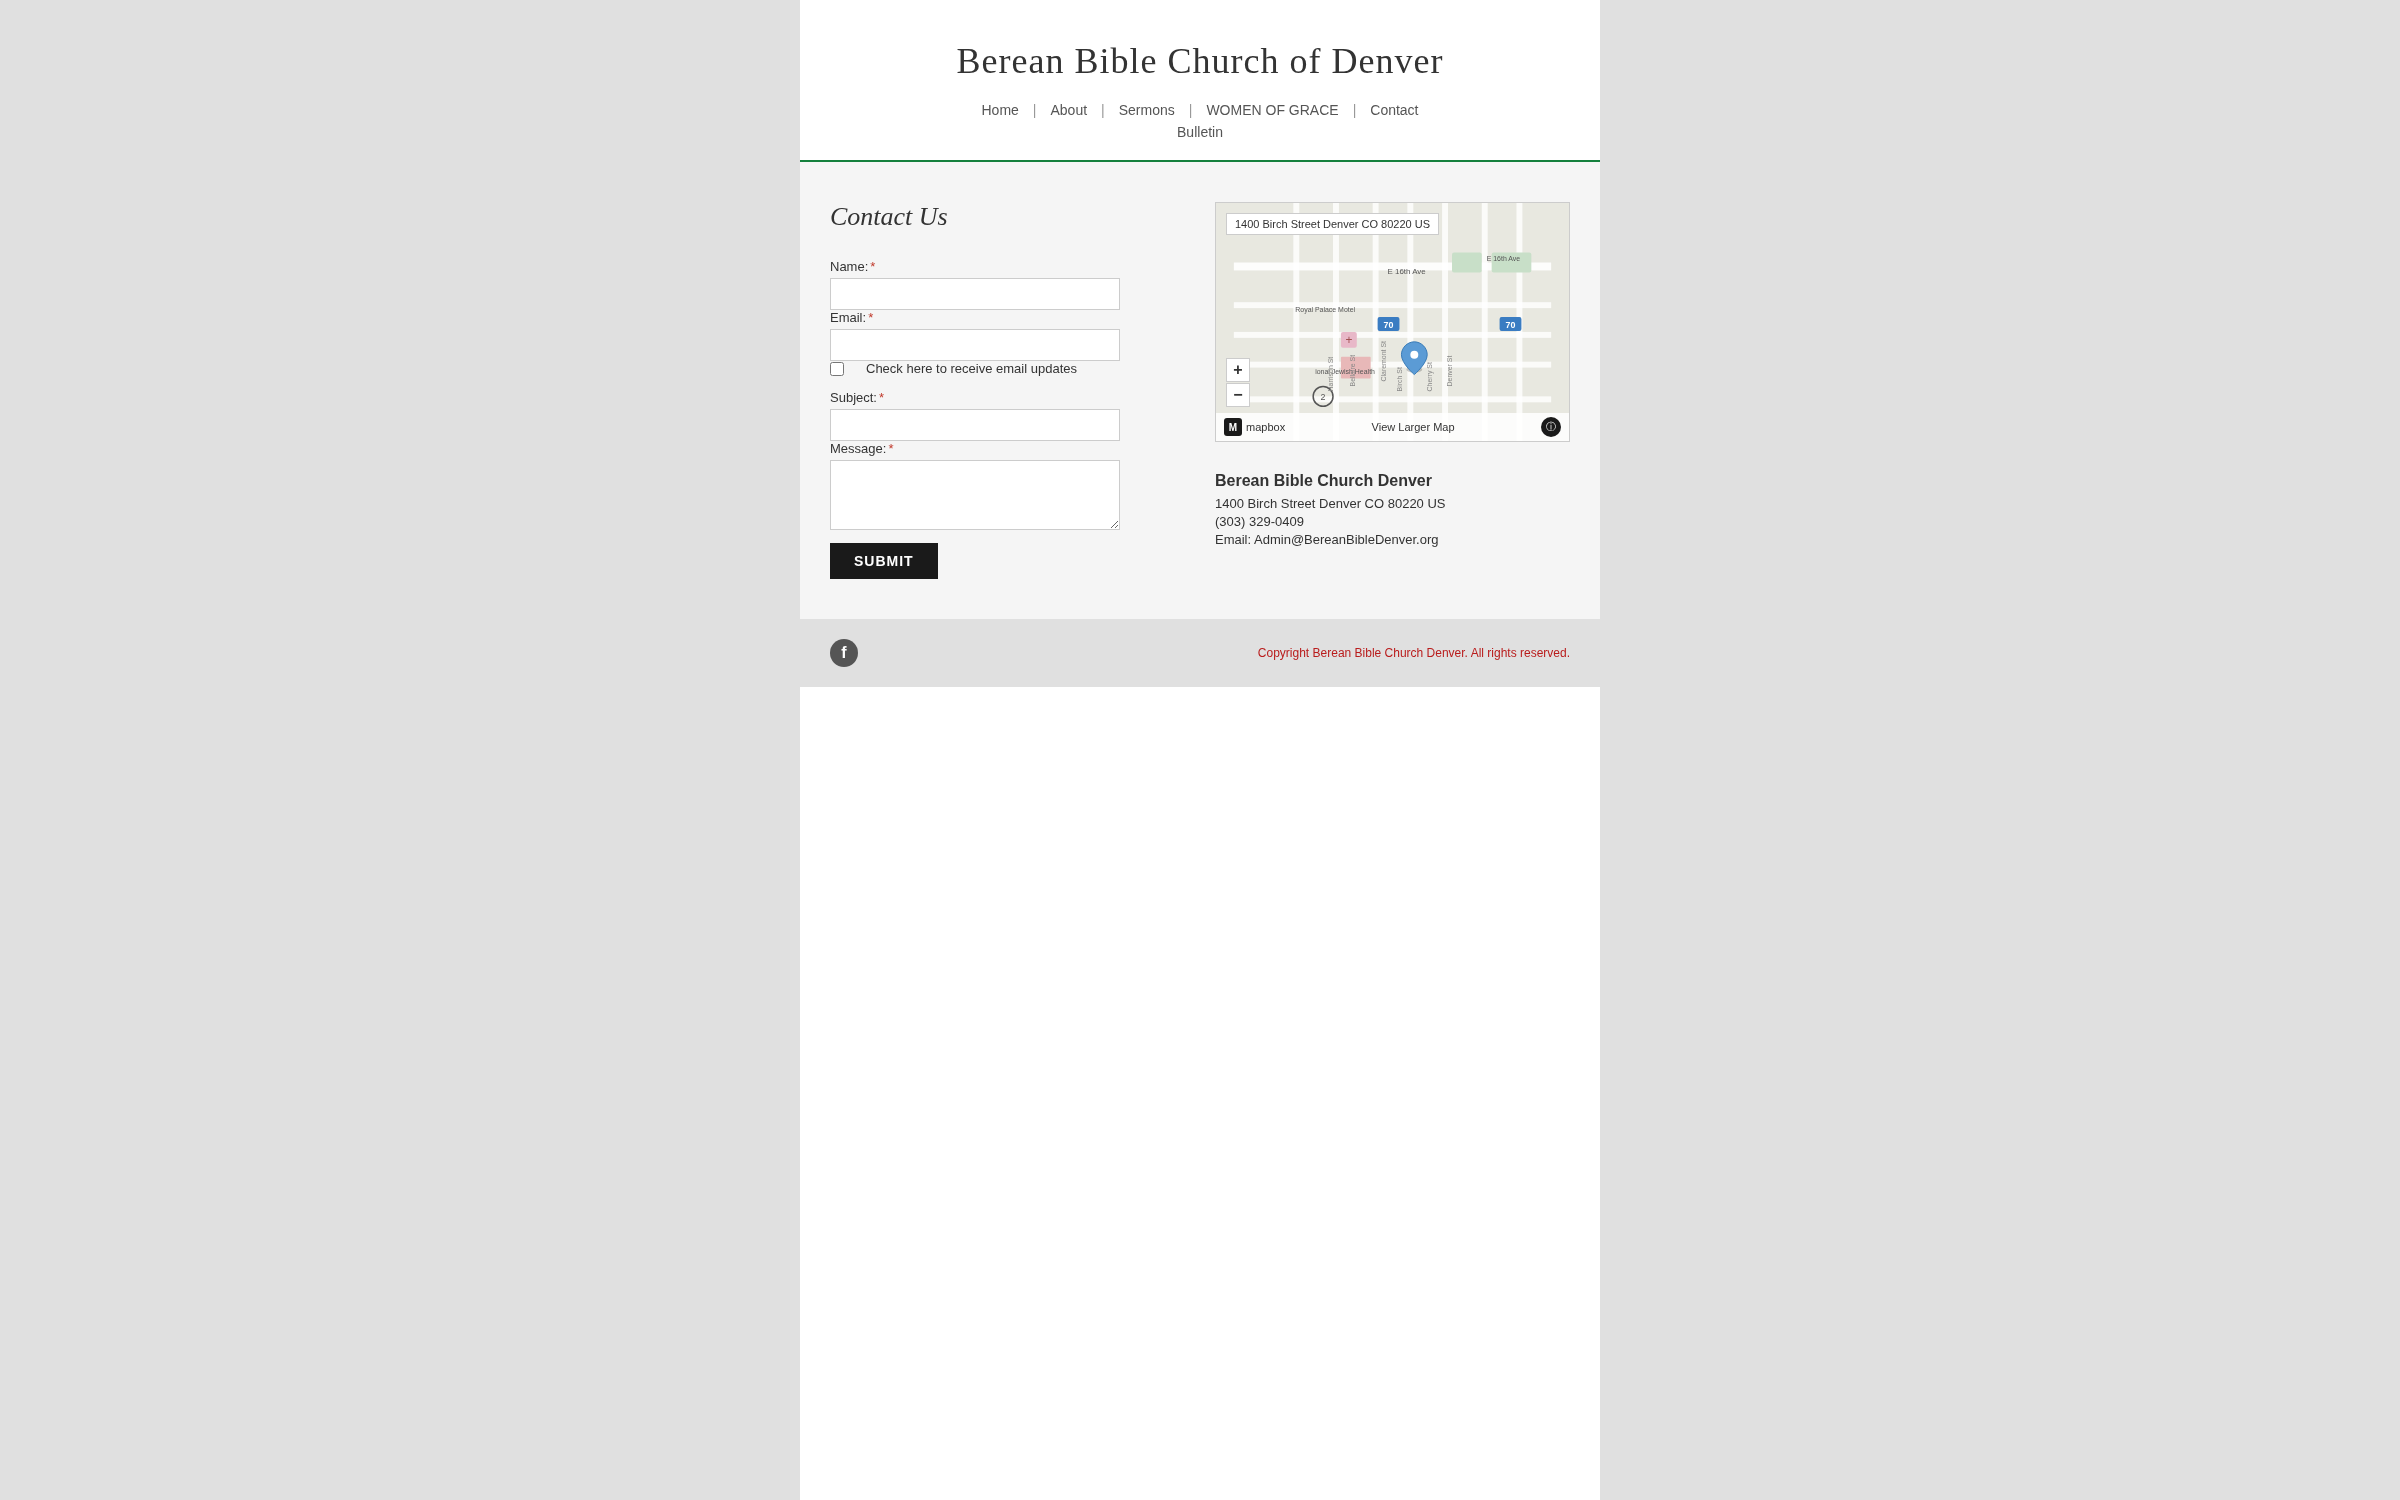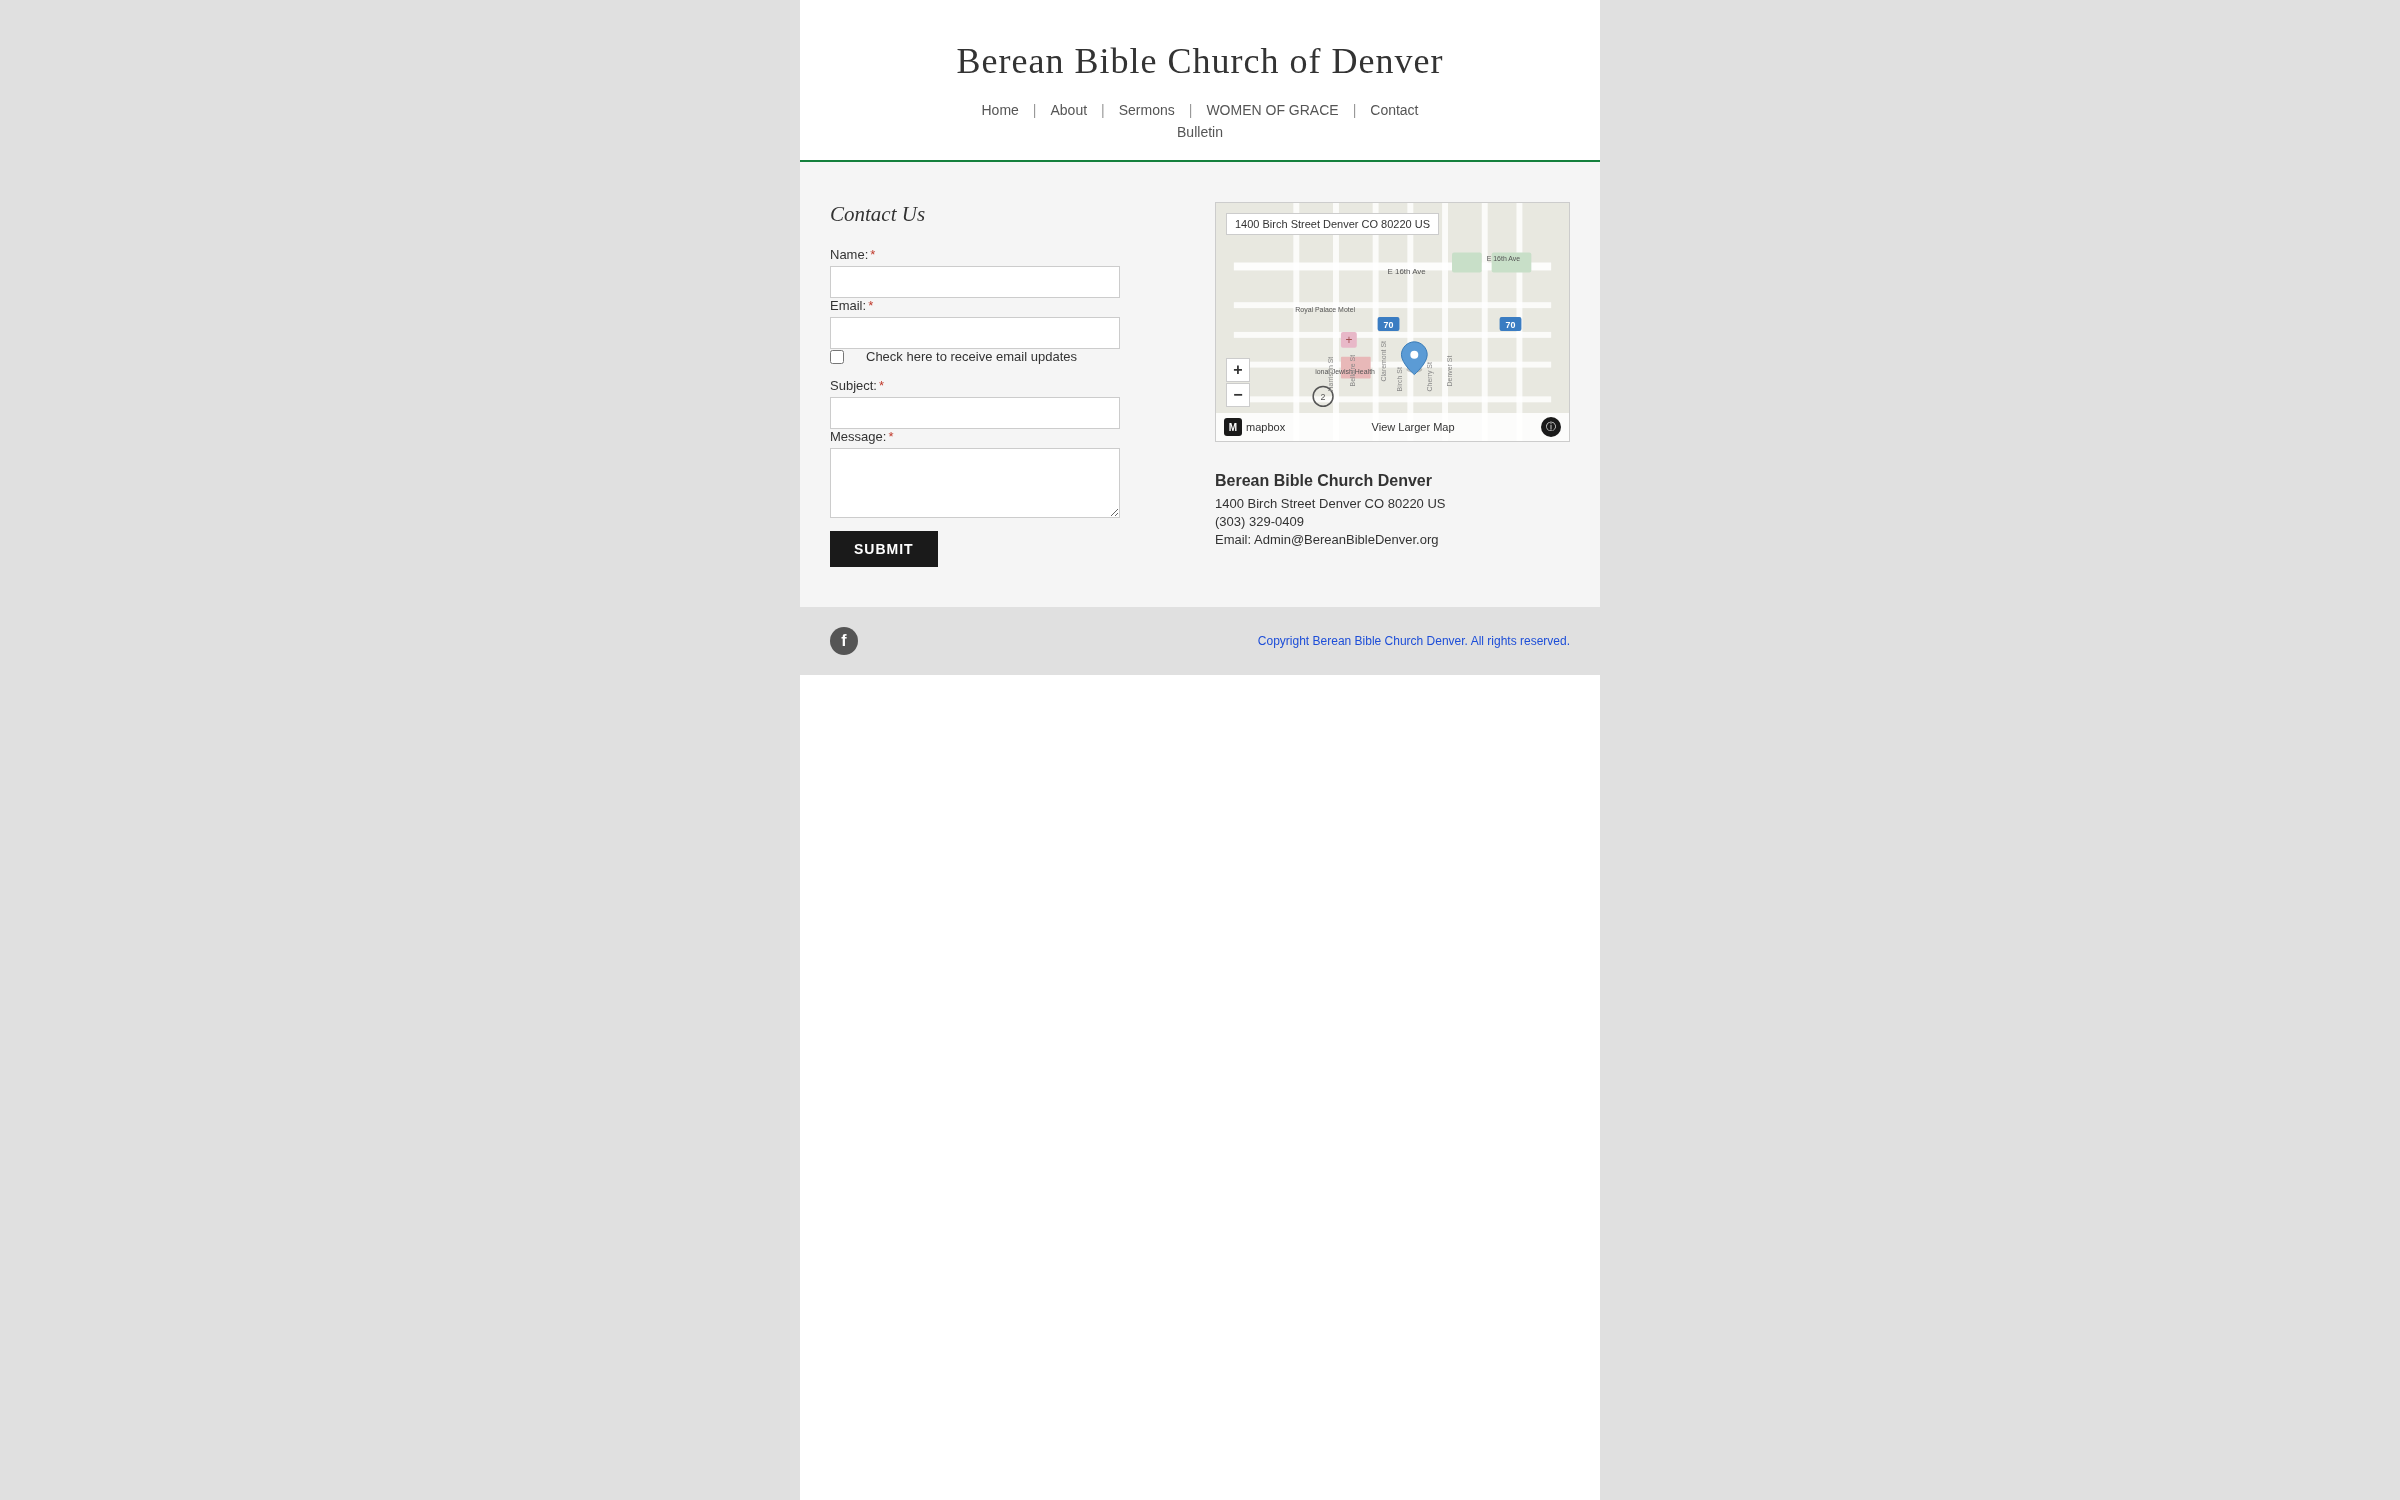--- a/index.html
+++ b/index.html
@@ -61,25 +61,25 @@
       padding: 40px 30px;
       display: flex;
       gap: 30px;
     }
     
     .contact-form-section {
       flex: 1;
     }
     .contact-title {
       font-family: 'Georgia', serif;
-      font-size: 21px;
+      font-size: 26px;
       font-weight: normal;
       font-style: italic;
       color: #333;
-      margin-bottom: 20px;
+      margin-bottom: 27px;
     }
     .form-group {
     }
     .form-label {
       display: block;
       margin-bottom: 4px;
       font-size: 13px;
       color: #333;
     }
     .required-star {
@@ -263,21 +263,21 @@
       display: flex;
       align-items: center;
       justify-content: center;
       color: #fff;
       font-size: 16px;
       font-weight: bold;
       cursor: pointer;
     }
     .copyright {
       font-size: 12px;
-      color: #1d4ed8;
+      color: #b91c1c;
     }
   </style>
 </head>
 <body>
 
 <div class="page-wrapper">
 
   <div class="header">
     <h1 class="site-title">Berean Bible Church of Denver</h1>
     <nav class="nav">

